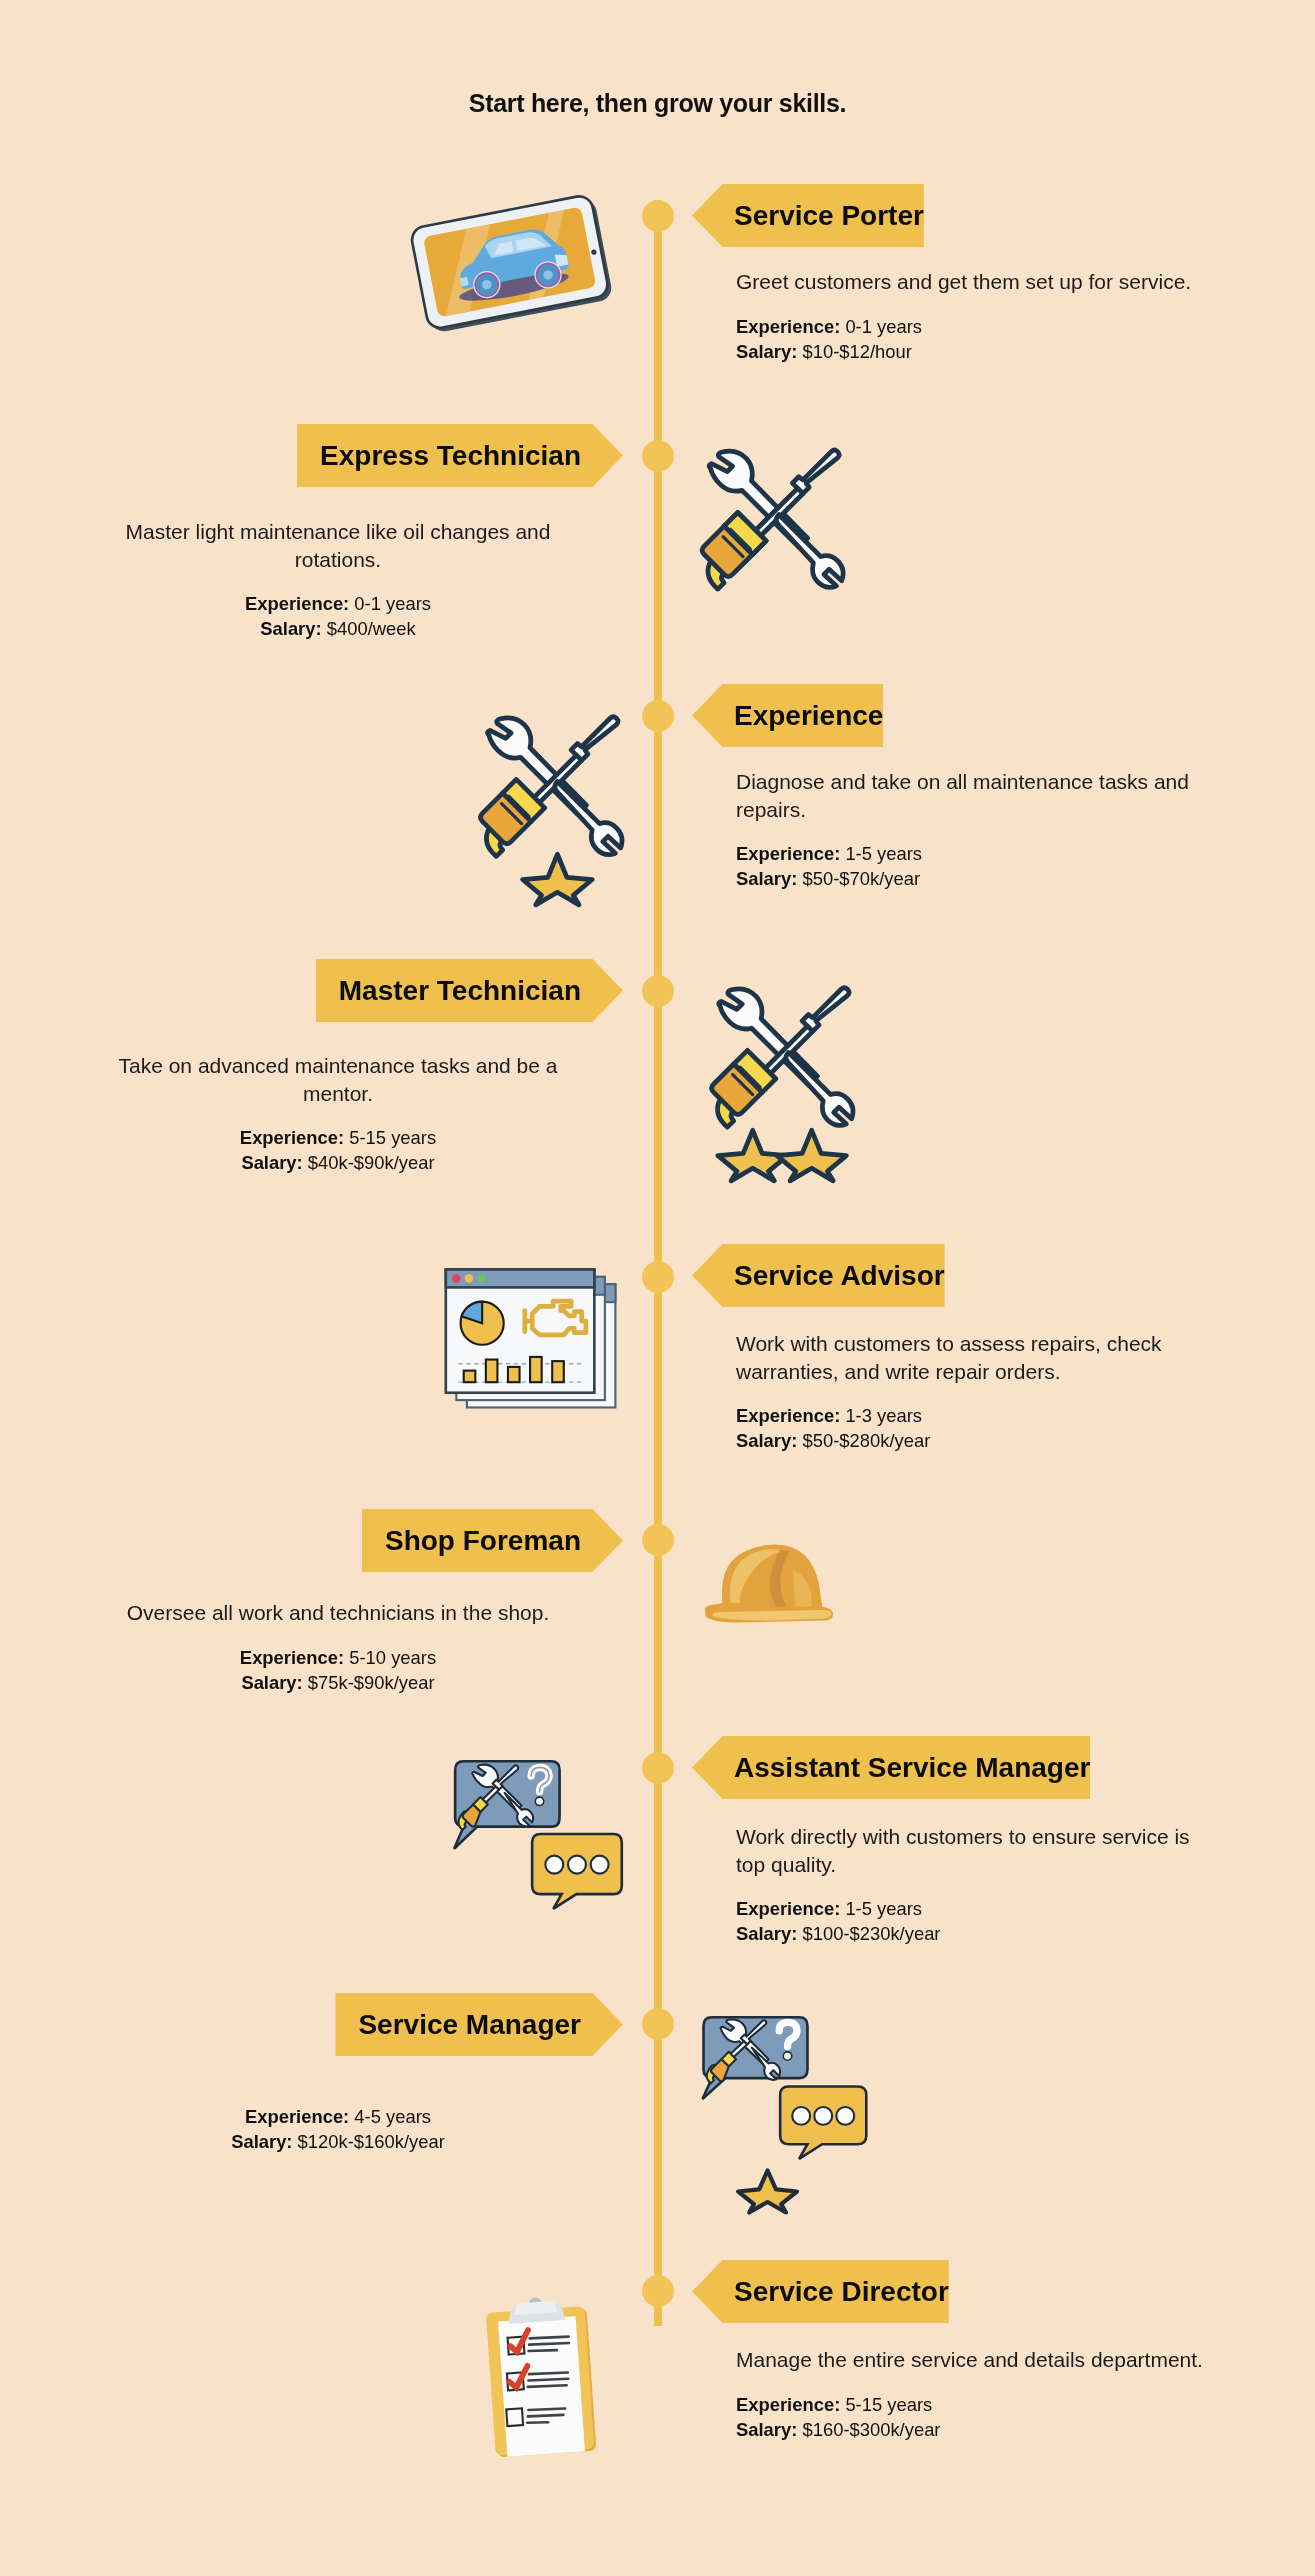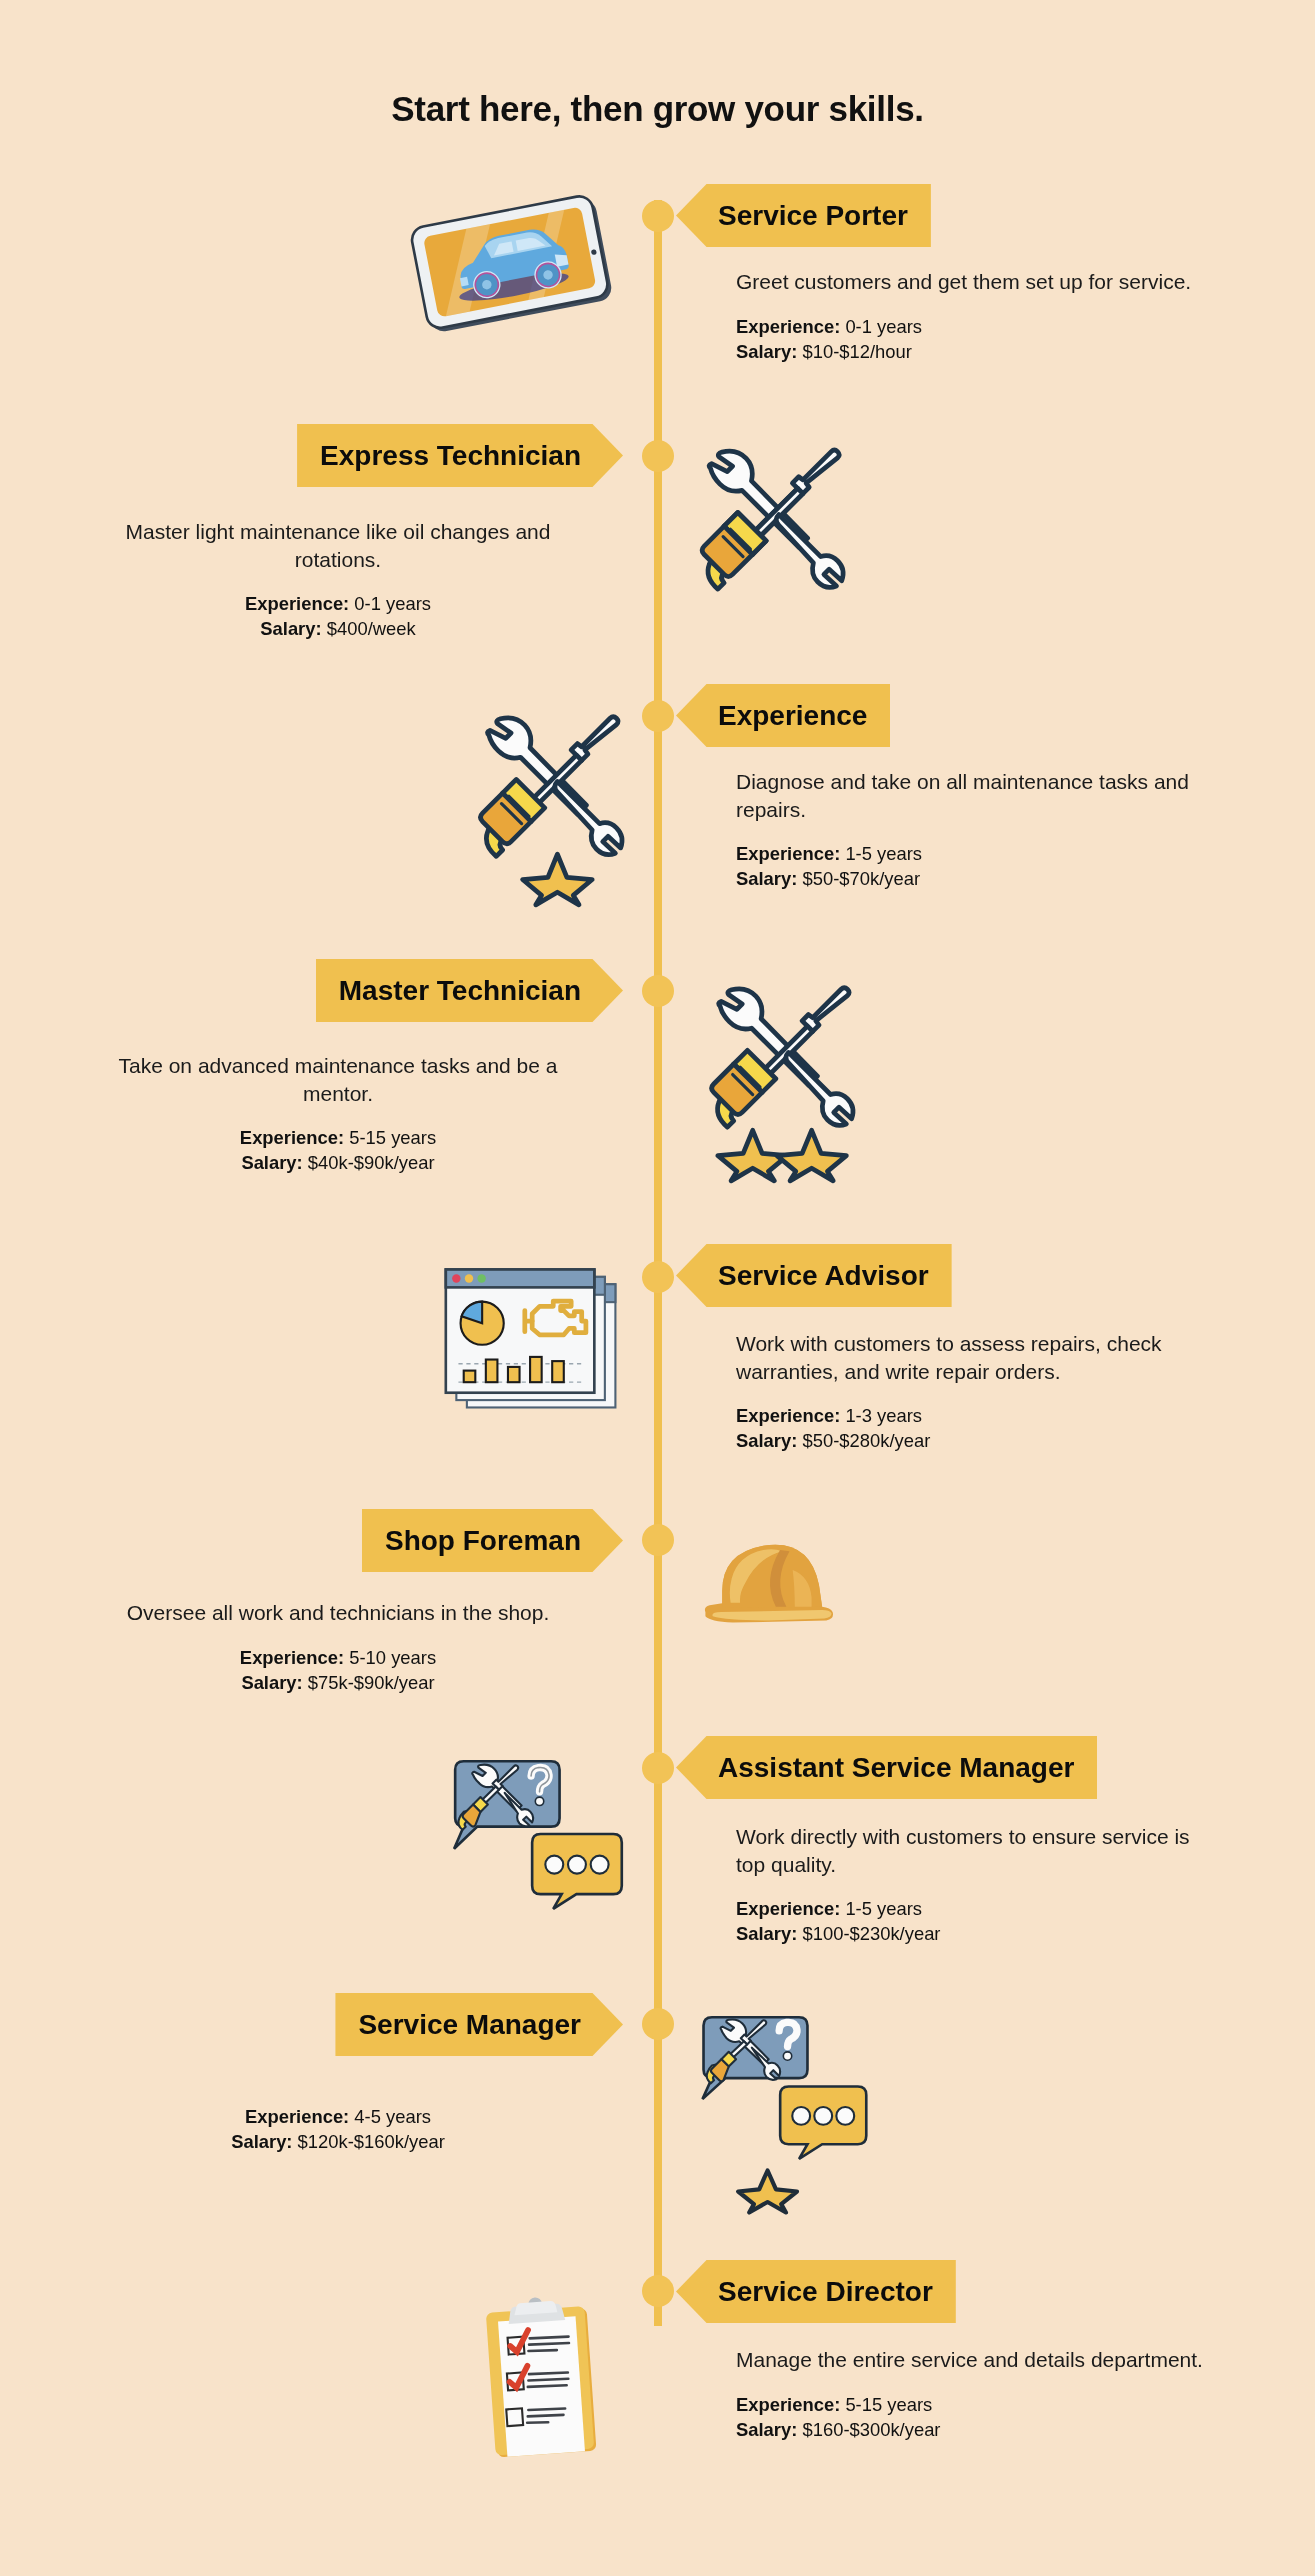--- a/index.html
+++ b/index.html
@@ -17,21 +17,21 @@
     background: #f8e3ca;
     overflow: hidden;
   }
   
   #title {
     position: absolute;
     top: 89px;
     left: 0;
     width: 1315px;
     text-align: center;
-    font-size: 35px;
+    font-size: 25px;
     font-weight: bold;
     color: #111111;
     letter-spacing: -0.3px;
   }
   
   #spine {
     position: absolute;
     left: 654px;
     top: 200px;
     width: 8px;
@@ -50,23 +50,22 @@
   .row { position: absolute; left: 0; width: 1315px; }
   
   .banner {
     position: absolute;
     height: 63px;
     background: #f0c04f;
     display: flex;
     align-items: center;
   }
   .banner-right {      
-    left: 676px;
+    left: 692px;
     padding-left: 42px;
-    padding-right: 23px;
     clip-path: polygon(30.5px 0, 100% 0, 100% 100%, 30.5px 100%, 0 50%);
     text-align: center;
   }
   .banner-left {       
     right: 692px;
     padding-right: 42px;
     padding-left: 23px;
     clip-path: polygon(0 0, calc(100% - 30.5px) 0, 100% 50%, calc(100% - 30.5px) 100%, 0 100%);
   }
   .banner-title {

